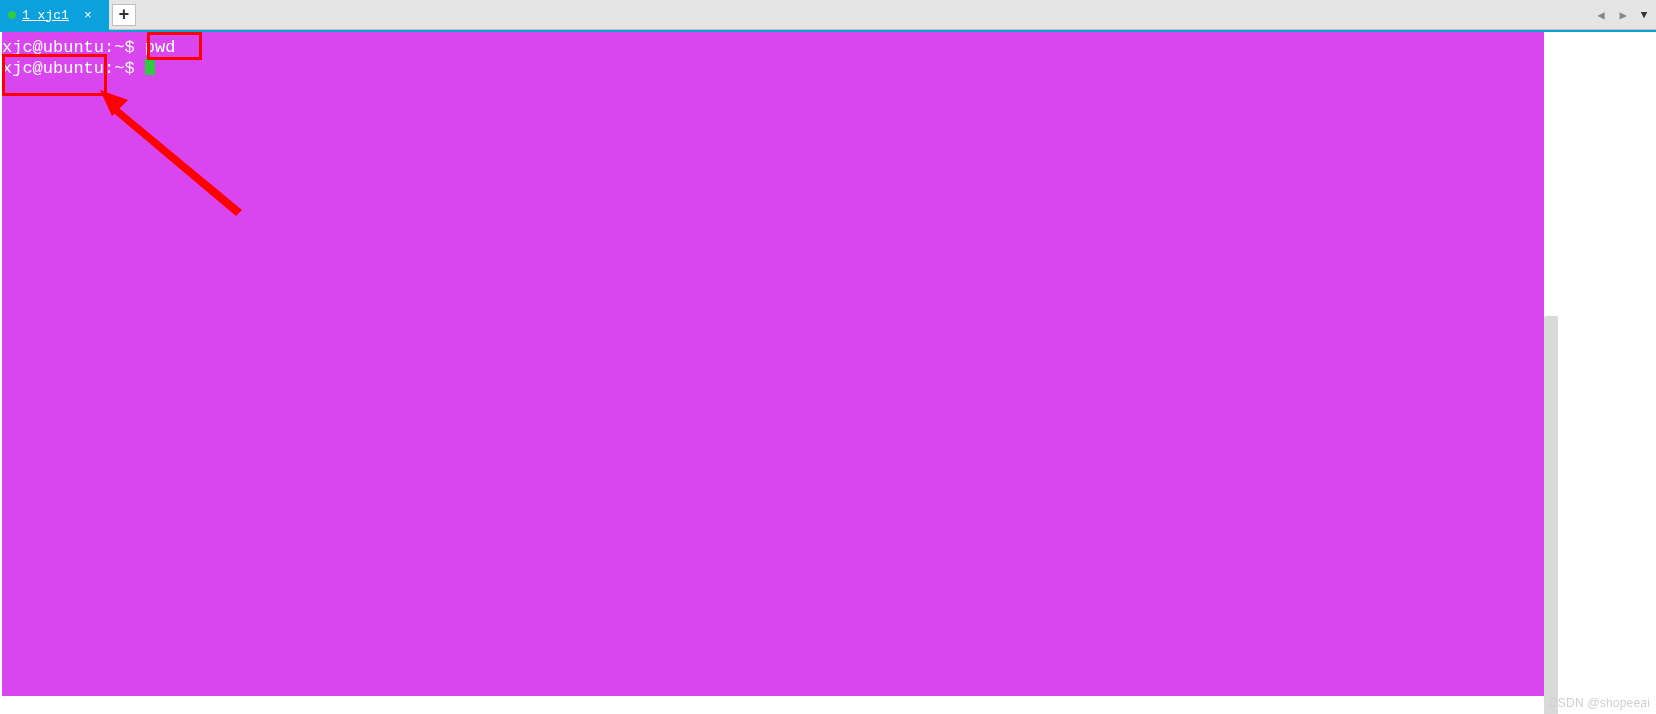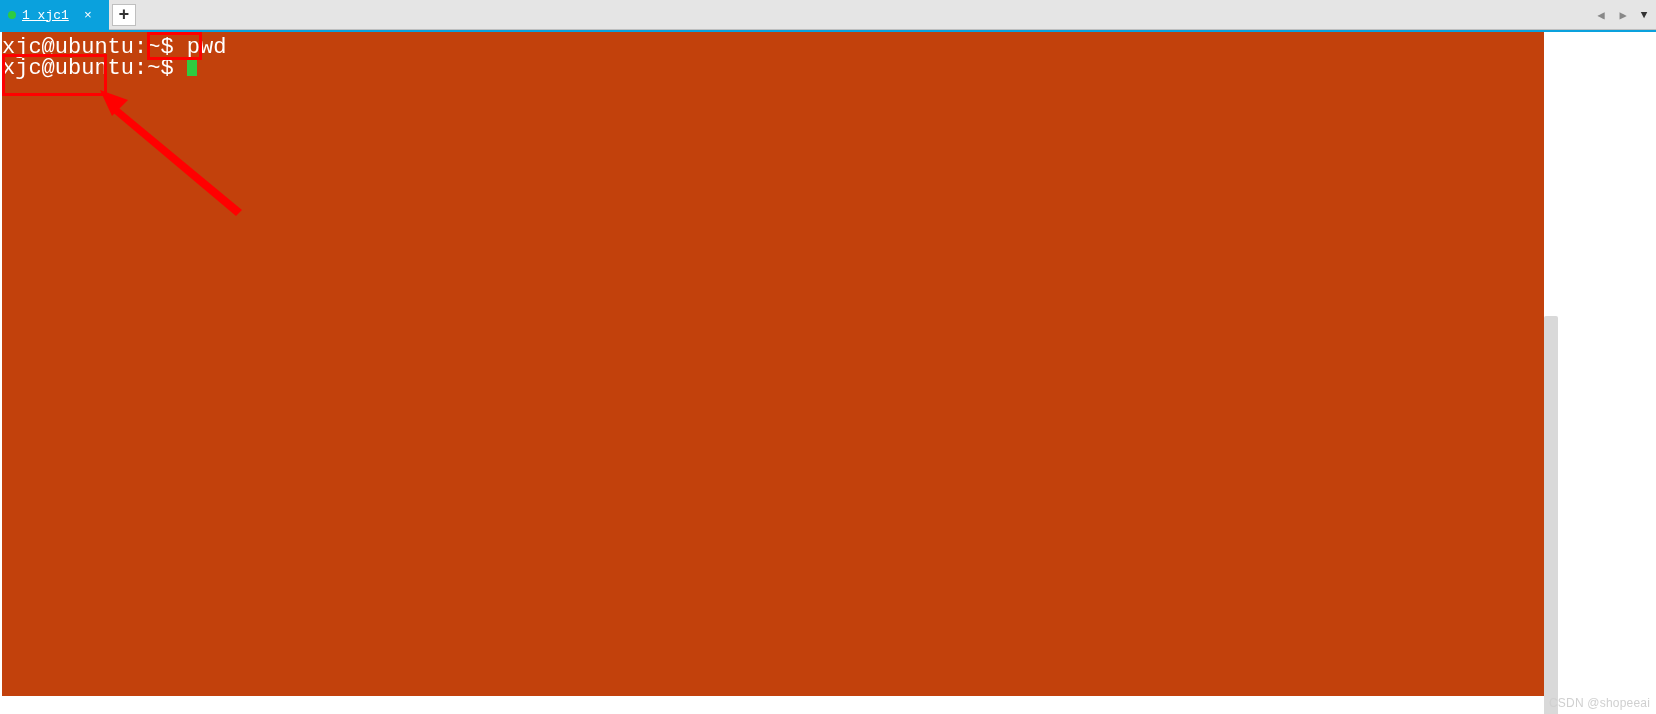--- a/index.html
+++ b/index.html
@@ -81,24 +81,24 @@
     
     .terminal-wrap {
       position: relative;
       height: 684px;
       background: #fff;
       border-top: 2px solid #0aa1dd;
     }
     .terminal {
       position: absolute;
       left: 2px; top: 0; right: 112px; bottom: 18px;
-      background: #c2410c;
+      background: #d946ef;
       color: #fff;
       font-family: Consolas, "Courier New", monospace;
-      font-size: 22px;
+      font-size: 17px;
       line-height: 21px;
       padding: 5px 4px 0 0;
     }
     .tline { white-space: pre; }
     .tline .prompt-user { color: #fff; }
     .cursor-block {
       display: inline-block;
       width: 10px; height: 17px;
       background: #2ecc40;
       vertical-align: -2px;

